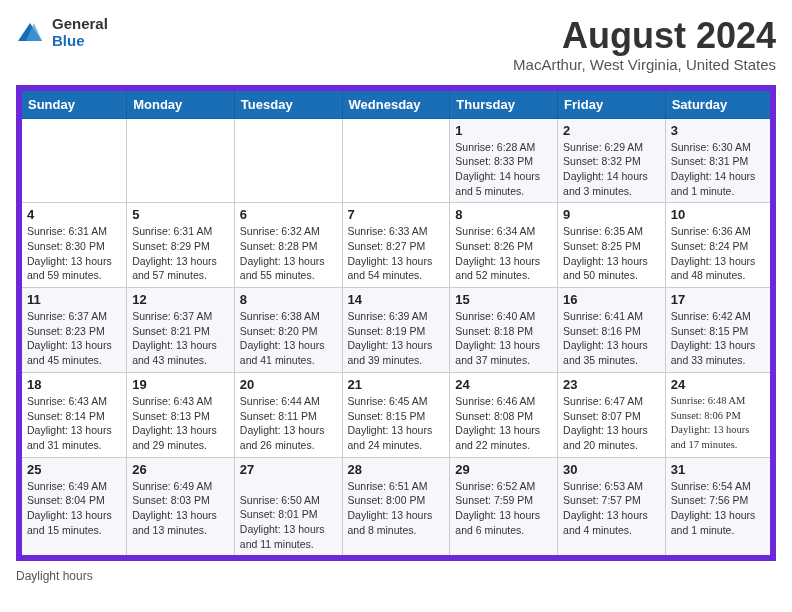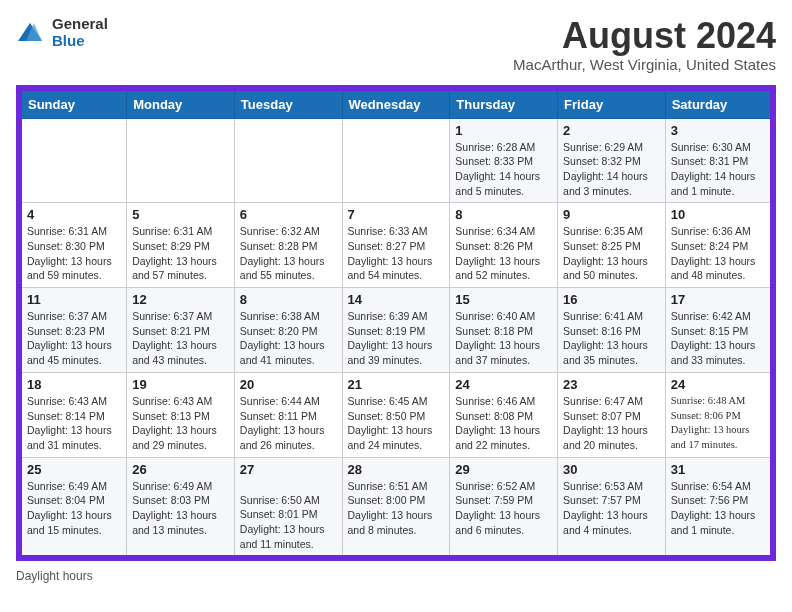--- a/index.html
+++ b/index.html
@@ -283,21 +283,21 @@
         <td>
           <span class="day-number">20</span>
           <div class="day-info" style="white-space: pre-line;">Sunrise: 6:44 AM
 Sunset: 8:11 PM
 Daylight: 13 hours
 and 26 minutes.</div>
         </td>
         <td>
           <span class="day-number">21</span>
           <div class="day-info" style="white-space: pre-line;">Sunrise: 6:45 AM
-Sunset: 8:50 PM
+Sunset: 8:15 PM
 Daylight: 13 hours
 and 24 minutes.</div>
         </td>
         <td>
           <span class="day-number">24</span>
           <div class="day-info" style="white-space: pre-line;">Sunrise: 6:46 AM
 Sunset: 8:08 PM
 Daylight: 13 hours
 and 22 minutes.</div>
         </td>

